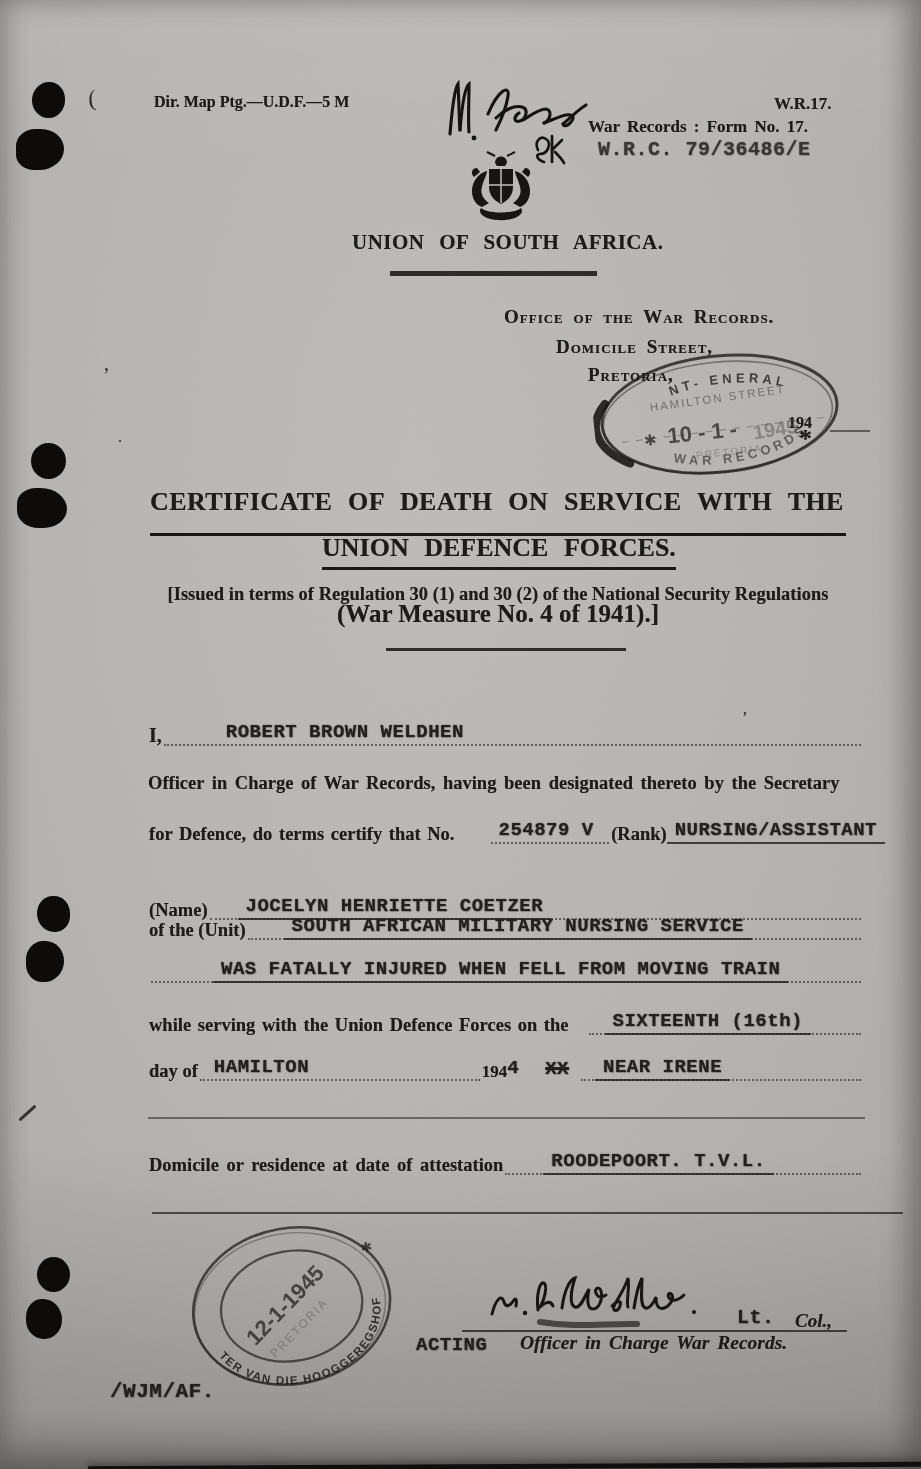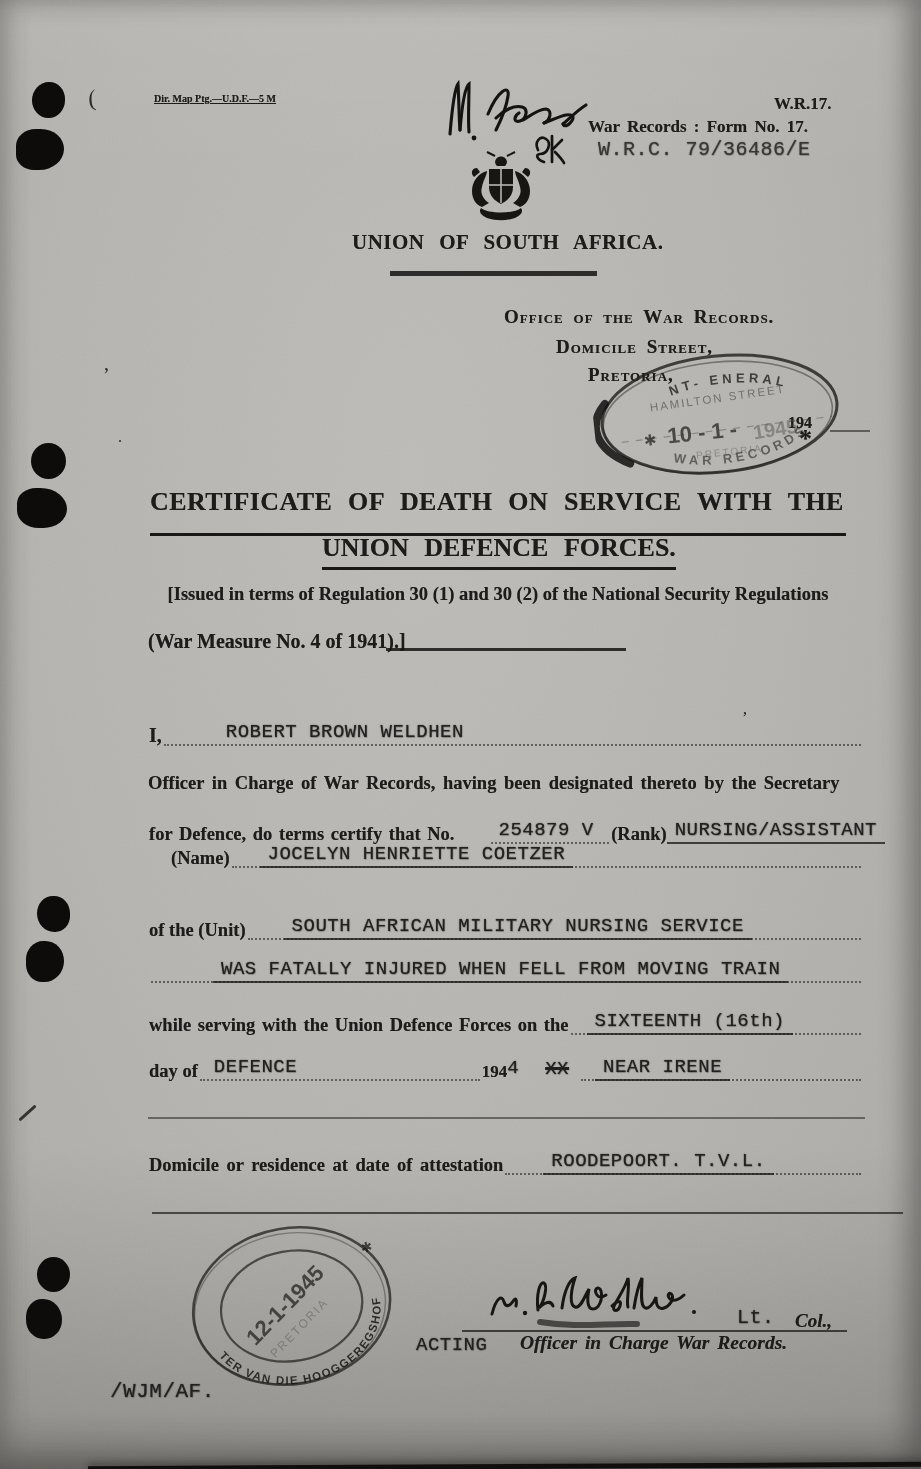--- a/index.html
+++ b/index.html
@@ -12,21 +12,21 @@
       linear-gradient(180deg, rgba(255,255,255,.05) 0%, rgba(0,0,0,0) 12%, rgba(0,0,0,0) 78%, rgba(40,38,36,.18) 96%, rgba(30,28,26,.3) 100%),
       radial-gradient(ellipse at 45% 32%, #bfbeba 0%, #b8b7b3 50%, #adaca8 100%);
     box-shadow: inset -16px 0 26px rgba(55,54,52,.30), inset 10px 0 20px rgba(90,89,86,.18), inset 0 -20px 30px rgba(55,54,52,.28);
     font-family:"Liberation Serif", serif;
     color:#1c1a18;
   }
   .abs{position:absolute;}
   .printed{font-family:"Liberation Serif", serif;font-weight:bold;color:#1e1c1a;text-shadow:0 0 .6px rgba(28,26,24,.55);}
   .typed{
     font-family:"Liberation Mono","DejaVu Sans Mono",monospace;
-    font-weight:normal;color:#232120;
+    font-weight:bold;color:#232120;
     text-shadow:0 0 1.3px rgba(30,28,26,.75), .6px .6px 0 rgba(30,28,26,.2);
     letter-spacing:.5px;
   }
   .sc{font-variant:small-caps;letter-spacing:1px;}
   .blob{position:absolute;background:#0d0c0b;}
   .row{
     position:absolute;left:149px;right:58px;height:26px;
     display:flex;align-items:flex-end;white-space:nowrap;
     font-size:19px;line-height:1.05;
   }
@@ -50,21 +50,21 @@
   <div class="blob" style="left:26px;top:941px;width:38px;height:41px;border-radius:48% 52% 55% 45%;"></div>
   <div class="blob" style="left:37px;top:1257px;width:33px;height:35px;border-radius:50%;"></div>
   <div class="blob" style="left:26px;top:1299px;width:36px;height:40px;border-radius:46% 54% 50% 50%;"></div>
 
   <span class="vmark" style="left:88px;top:86px;font-size:23px;transform:rotate(-14deg);font-style:italic;">(</span>
   <span class="vmark" style="left:103px;top:364px;font-size:20px;">’</span>
   <span class="vmark" style="left:118px;top:428px;font-size:16px;">.</span>
   <div class="vmark" style="left:26px;top:1102px;width:3px;height:22px;background:#363430;transform:rotate(48deg);border-radius:2px;"></div>
   <span class="vmark" style="left:742px;top:708px;font-size:17px;">’</span>
 
-  <div class="abs printed" style="left:154px;top:93px;font-size:10px;text-decoration:underline;">Dir. Map Ptg.—U.D.F.—5 M</div>
+  <div class="abs printed" style="left:154px;top:93px;font-size:16px;">Dir. Map Ptg.—U.D.F.—5 M</div>
   <div class="abs printed" style="left:774px;top:94px;font-size:17px;">W.R.17.</div>
   <div class="abs printed" style="left:588px;top:117px;font-size:17px;word-spacing:3px;">War Records : Form No. 17.</div>
   <div class="abs typed" style="left:598px;top:138px;font-size:20px;opacity:.85;filter:blur(.25px);">W.R.C. 79/36486/E</div>
 
   <svg class="abs" style="left:438px;top:72px;" width="170" height="100" viewBox="0 0 170 100">
     <title>No Trace</title>
     <g fill="none" stroke="#141311" stroke-width="3.1" stroke-linecap="round">
       <path d="M12,62 C14,38 17,16 20,12 C21,28 21,48 22,58"></path>
       <path d="M22,58 C24,34 27,15 31,12 C31,30 30,48 31,60"></path>
       <circle cx="36" cy="66" r="2.4" fill="#141311" stroke="none"></circle>
@@ -133,72 +133,72 @@
     <text x="132" y="108" font-size="10" letter-spacing="2" text-anchor="middle" fill="rgba(60,58,55,.35)">PRETORIA</text>
     <text font-size="13" font-weight="bold" letter-spacing="4" fill="rgba(38,36,33,.6)">
       <textPath href="#ovBot" startOffset="18%">WAR RECORDS</textPath>
     </text>
   </svg>
 
   <div class="abs printed" style="left:150px;top:487px;width:696px;font-size:26px;letter-spacing:.4px;word-spacing:9px;text-align:justify;border-bottom:3px solid #1a1816;padding-bottom:16px;white-space:nowrap;">CERTIFICATE OF DEATH ON SERVICE WITH THE</div>
   <div class="abs printed" style="left:322px;top:533px;font-size:26px;word-spacing:9px;border-bottom:3px solid #1a1816;padding-bottom:4px;">UNION DEFENCE FORCES.</div>
 
   <div class="abs printed" style="left:148px;top:584px;width:700px;font-size:18.5px;text-align:center;white-space:nowrap;">[Issued in terms of Regulation 30 (1) and 30 (2) of the National Security Regulations</div>
-  <div class="abs printed" style="left:148px;top:630px;width:700px;font-size:20px;text-align:left;">(War Measure No. 4 of 1941).]</div>
+  <div class="abs printed" style="left:148px;top:600px;width:700px;font-size:25px;text-align:center;">(War Measure No. 4 of 1941).]</div>
   <div class="rule" style="left:386px;top:648px;width:240px;height:3px;opacity:.85;"></div>
 
   <div class="row" style="top:720px;">
     <span class="printed" style="font-size:20px;">I,</span>
     <span class="fill">
         <span class="typed" style="margin-left:62px;margin-bottom:1px;">ROBERT BROWN WELDHEN</span>
       </span>
   </div>
 
   <div class="abs printed" style="left:148px;top:773px;font-size:18.5px;word-spacing:3px;white-space:nowrap;">Officer in Charge of War Records, having been designated thereto by the Secretary</div>
 
   <div class="row" style="top:818px;right:36px;">
     <span class="printed" style="font-size:18.5px;word-spacing:2px;">for Defence, do terms certify that No.</span>
     <span class="fill" style="max-width:150px;margin-left:36px;">
         <span class="typed" style="margin-left:8px;margin-bottom:1px;">254879 V</span>
       </span>
     <span class="printed" style="font-size:18.5px;">(Rank)</span>
     <span class="typed soline" style="margin-bottom:0;">NURSING/ASSISTANT</span>
   </div>
 
-  <div class="row" style="top:842px;margin-left:22px;">
+  <div class="row" style="top:894px;">
     <span class="printed" style="font-size:18.5px;">(Name)</span>
     <span class="fill">
         <span class="typed soline" style="margin-left:28px;">JOCELYN HENRIETTE COETZER</span>
       </span>
   </div>
 
   <div class="row" style="top:914px;">
     <span class="printed" style="font-size:18.5px;">of the (Unit)</span>
     <span class="fill">
         <span class="typed soline" style="margin-left:36px;">SOUTH AFRICAN MILITARY NURSING SERVICE</span>
       </span>
   </div>
 
   <div class="row" style="top:957px;">
     <span class="fill">
         <span class="typed soline" style="margin-left:62px;">WAS FATALLY INJURED WHEN FELL FROM MOVING TRAIN</span>
       </span>
   </div>
 
-  <div class="row" style="top:1009px;">
+  <div class="row" style="top:1009px;gap:18px;">
     <span class="printed" style="font-size:18.5px;word-spacing:2px;">while serving with the Union Defence Forces on the</span>
     <span class="fill">
         <span class="typed soline" style="margin-left:16px;">SIXTEENTH (16th)</span>
       </span>
   </div>
 
   <div class="row" style="top:1055px;">
     <span class="printed" style="font-size:18.5px;">day of</span>
     <span class="fill" style="max-width:320px;">
-        <span class="typed" style="margin-left:14px;margin-bottom:1px;">DEFENCE</span>
+        <span class="typed" style="margin-left:14px;margin-bottom:1px;">HAMILTON</span>
       </span>
     <span class="printed" style="font-size:17px;">194</span>
     <span class="typed" style="margin-bottom:2px;">4</span>
     <span class="typed" style="margin:0 10px 1px 26px;text-decoration:line-through;text-decoration-thickness:3px;filter:blur(.3px);">XX</span>
     <span class="fill">
         <span class="typed soline" style="margin-left:14px;">NEAR IRENE</span>
       </span>
   </div>
 
   <div class="abs" style="left:148px;top:1117px;right:56px;border-bottom:2px solid rgba(38,36,34,.55);"></div>

